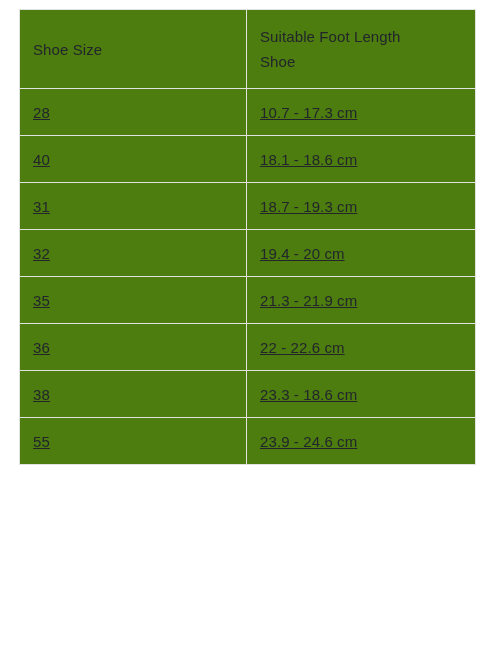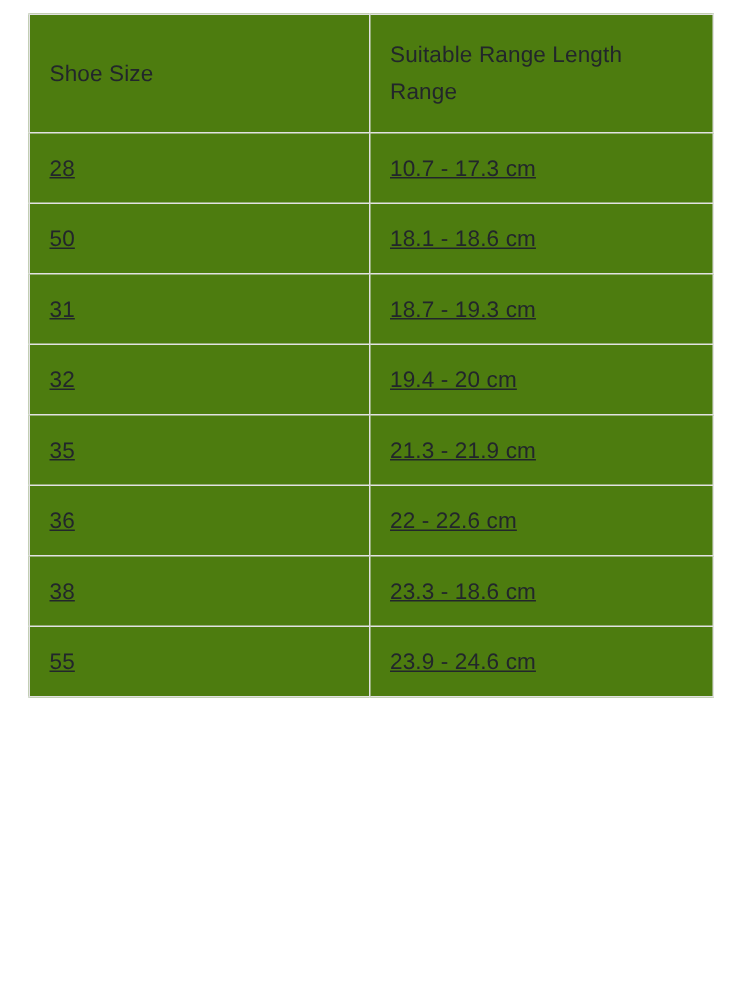--- a/index.html
+++ b/index.html
@@ -87,36 +87,36 @@
       <colgroup>
         <col class="col-size">
         <col class="col-range">
       </colgroup>
       <thead>
         <tr>
           <th>
             <span class="hdr-text">Shoe Size</span>
           </th>
           <th>
-            <span class="hdr-text">Suitable Range Length Range</span>
+            <span class="hdr-text">Suitable Foot Length Shoe</span>
           </th>
         </tr>
       </thead>
       <tbody>
         <tr>
           <td>
               <span class="cell-text">28</span>
             </td>
           <td>
               <span class="cell-text">10.7 - 17.3 cm</span>
             </td>
         </tr>
         <tr>
           <td>
-              <span class="cell-text">50</span>
+              <span class="cell-text">40</span>
             </td>
           <td>
               <span class="cell-text">18.1 - 18.6 cm</span>
             </td>
         </tr>
         <tr>
           <td>
               <span class="cell-text">31</span>
             </td>
           <td>

